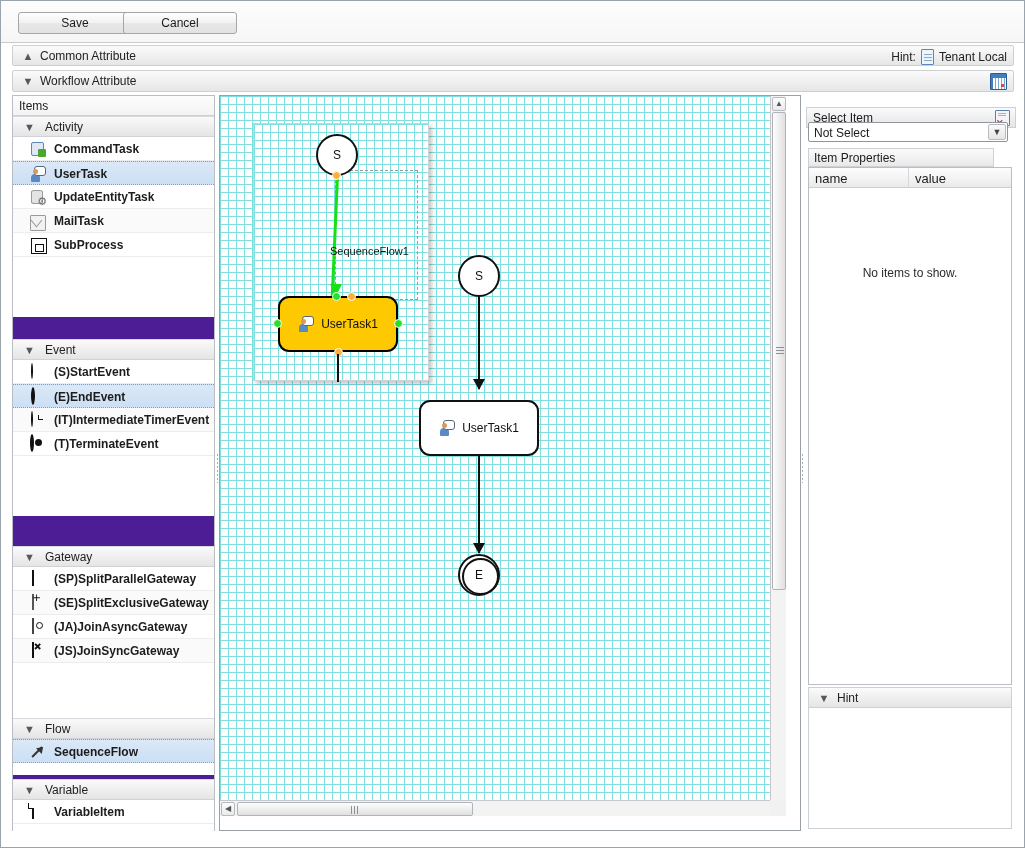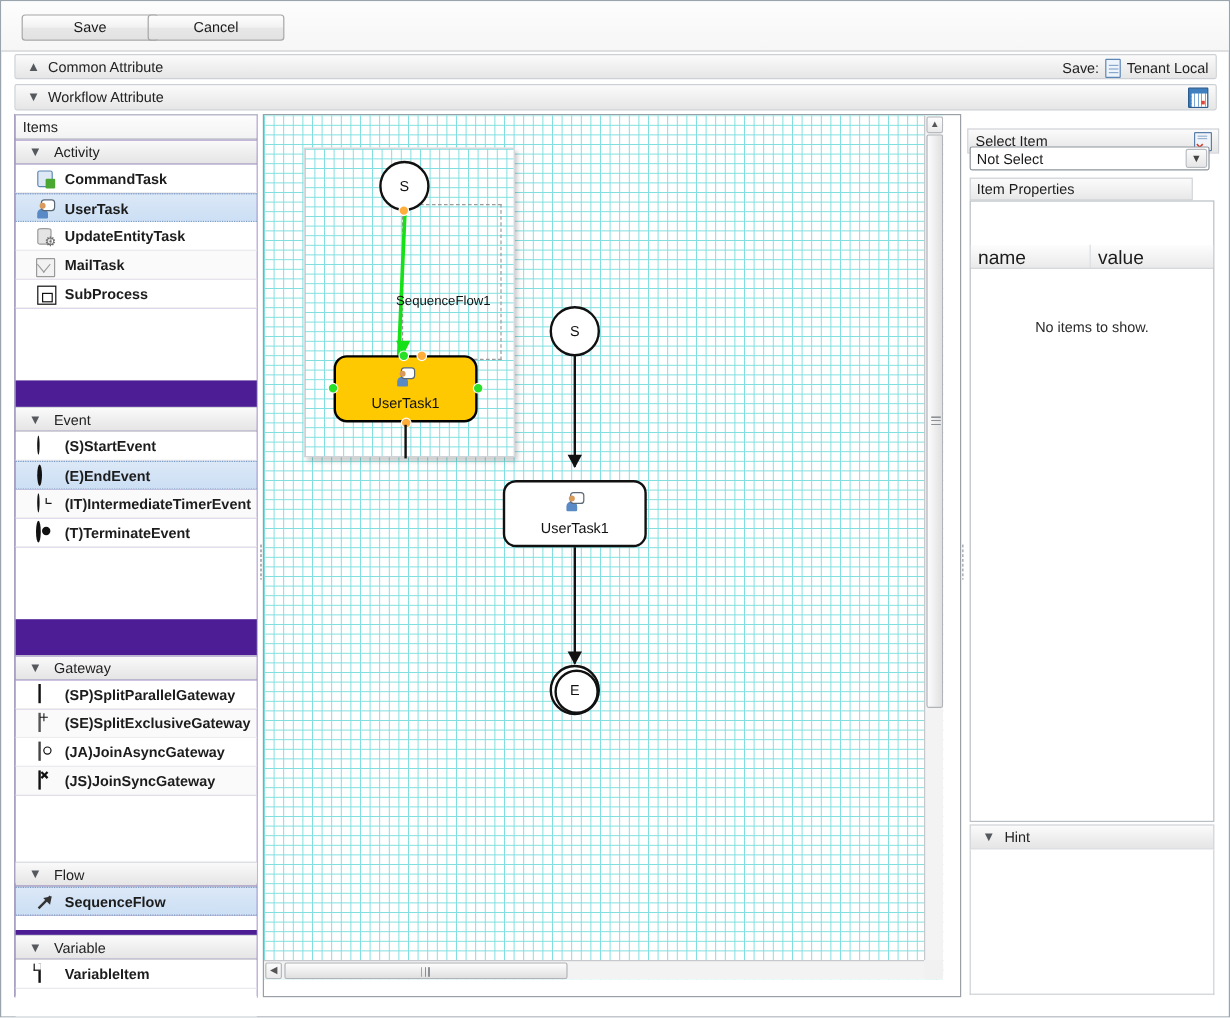--- a/index.html
+++ b/index.html
@@ -274,21 +274,21 @@
   .ev-end::after {
     content:""; position:absolute; left:2px; top:2px;
     width:33px; height:33px; border:2.2px solid #111; border-radius:50%;
   }
   .ev-end .lbl2 { position: relative; z-index: 2; }
   .task-box {
     width: 120px; height: 56px;
     background: #ffffff; border: 2.6px solid #111;
     border-radius: 11px;
     display: flex; align-items: center; justify-content: center;
-    gap: 7px; font-size: 12px; color: #111; flex-direction: column;
+    gap: 7px; font-size: 12px; color: #111;
   }
   .task-box.selected {
     background: #fec900; border-color: #000;
   }
   .conn-line { position: absolute; background: #111; width: 2.4px; }
   .conn-head {
     position: absolute; width: 0; height: 0;
     border-left: 6px solid transparent;
     border-right: 6px solid transparent;
     border-top: 11px solid #111;
@@ -385,23 +385,22 @@
     position: absolute; left: 2px; top: 72px;
     width: 204px; height: 518px;
     background: #ffffff;
     border: 1px solid #b9bec4;
   }
   .col-hdr {
     position: absolute; top: 0; height: 20px;
     background: linear-gradient(to bottom,#fdfdfd 0%,#f2f2f2 60%,#eaeaea 100%);
     border-right: 1px solid #d4d8dc;
     border-bottom: 1px solid #cbcfd3;
-    font-size: 16px; color: #1c1c1c;
+    font-size: 13px; color: #1c1c1c;
     padding: 3px 12px 0 6px;
-    margin-top: 36px;
   }
   .col-name { left: 0; width: 100px; }
   .col-value { left: 100px; width: 102px; border-right: none; }
   .empty-msg {
     position: absolute; left: 0; top: 98px; width: 202px;
     text-align: center; font-size: 12px; color: #2a2a2a;
   }
   .hint-strip {
     position: absolute; left: 2px; top: 592px;
     width: 204px; height: 21px;
@@ -426,21 +425,21 @@
 
   <div class="toolbar">
     <div class="btn btn-save">Save</div>
     <div class="btn btn-cancel">Cancel</div>
   </div>
 
   <div class="strip strip-common">
     <div class="chev">▲</div>
     <div class="striplabel">Common Attribute</div>
     <div class="type-wrap">
-      <span class="type-label">Save:</span>
+      <span class="type-label">Hint:</span>
       <span class="doc-icon"></span>
       <span class="type-value">Tenant Local</span>
     </div>
   </div>
 
   <div class="strip strip-workflow">
     <div class="chev">▼</div>
     <div class="striplabel">Workflow Attribute</div>
     <div class="grid-icon"></div>
   </div>

